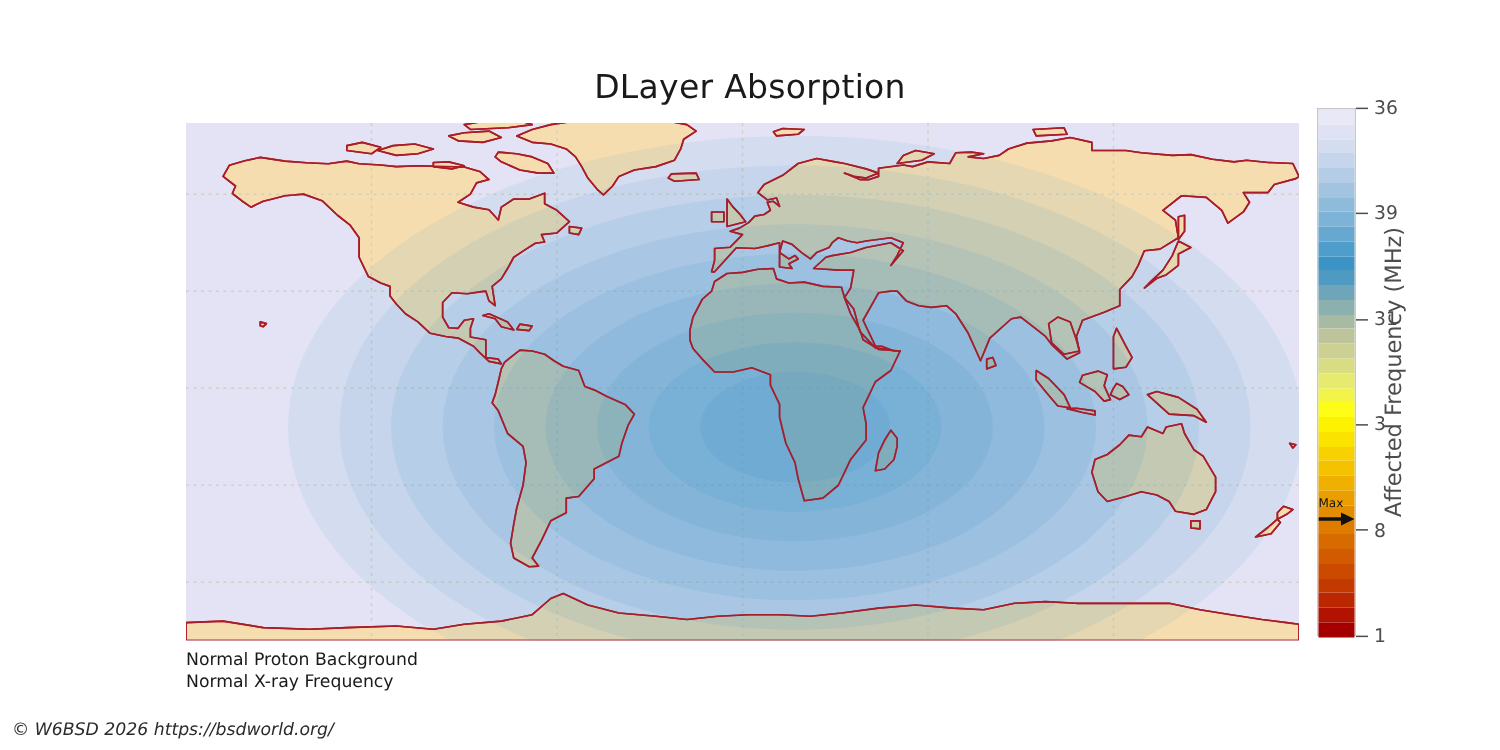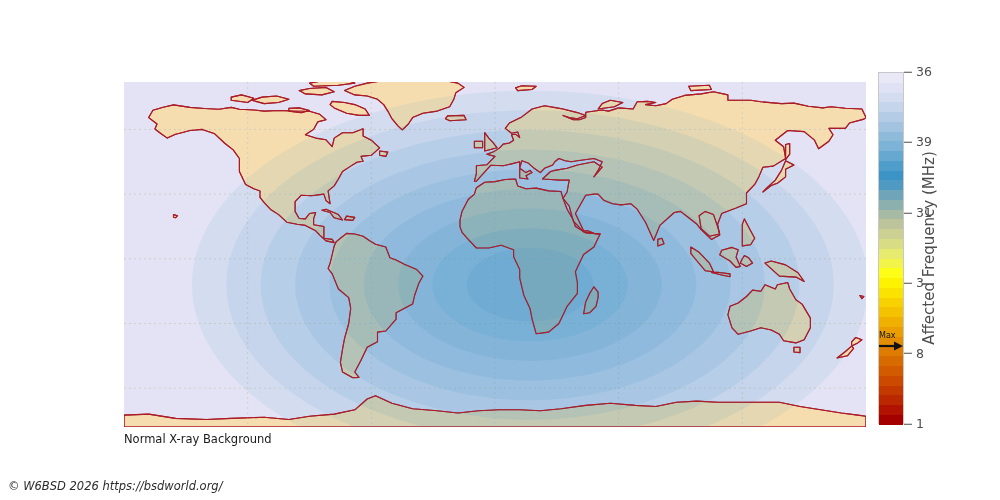--- a/index.html
+++ b/index.html
@@ -115,20 +115,21 @@
     font-style: italic;
     font-weight: normal;
     color: #2b2b2b;
   }
 </style>
 </head>
 <body>
 
 <div id="page">
 
+  <div id="chart-title">DLayer Absorption</div>
 
   <div id="map-frame">
     <svg id="map-svg" width="742" height="345" viewBox="0 0 742 345">
         <rect x="0" y="0" width="742" height="345" fill="#e3e3f5"></rect>
         <path d="M24.7 35.6 L28.9 28.2 L39.2 25.2 L49.5 22.9 L66.0 25.4 L80.4 26.5 L94.8 27.2 L107.2 25.4 L115.4 27.2 L129.8 28.0 L140.2 29.1 L154.6 28.5 L173.1 29.1 L185.5 29.3 L195.8 32.3 L202.0 37.7 L193.7 39.9 L189.6 47.4 L181.4 52.8 L191.7 56.1 L202.0 57.8 L208.2 64.7 L210.2 56.1 L218.5 50.7 L228.8 50.7 L239.1 46.8 L239.1 53.9 L247.3 58.2 L255.6 65.8 L247.3 73.3 L237.0 74.4 L239.1 79.3 L232.9 80.2 L226.7 84.1 L218.5 89.5 L214.4 97.0 L210.2 103.9 L204.1 108.9 L206.1 121.8 L202.0 118.6 L199.9 112.1 L195.8 112.6 L187.6 113.8 L177.3 113.2 L171.1 119.7 L171.1 129.4 L175.2 136.5 L181.4 136.9 L185.5 131.5 L191.7 130.5 L189.6 136.9 L189.6 142.7 L199.9 144.5 L199.9 156.3 L208.2 157.4 L210.2 160.6 L202.0 158.9 L195.8 153.1 L191.7 148.8 L181.4 143.4 L173.1 142.3 L162.8 140.2 L154.6 132.6 L146.3 127.2 L140.2 120.7 L136.0 115.4 L136.0 108.9 L129.8 106.7 L121.6 102.4 L115.4 89.5 L115.4 76.5 L109.2 67.9 L101.0 61.5 L90.7 51.8 L78.3 47.4 L66.0 48.5 L57.7 50.7 L51.5 52.2 L43.3 56.1 L37.1 51.8 L30.9 47.0 L33.0 42.0 L24.7 35.6 Z" fill="#f5ddb0" stroke="#aa1c28" stroke-width="1.1" stroke-linejoin="round" stroke-linecap="round"></path>
         <path d="M278.3 47.9 L284.4 42.0 L288.6 35.6 L298.9 31.3 L313.3 29.1 L325.7 24.8 L329.8 17.3 L331.8 10.8 L340.1 5.4 L333.9 1.1 L313.3 -2.8 L284.4 -2.2 L257.6 -1.1 L243.2 1.1 L230.8 4.3 L220.5 8.6 L230.8 12.9 L243.2 14.0 L253.5 17.3 L259.7 22.6 L263.8 29.1 L267.9 36.7 L274.1 44.2 L278.3 47.9 Z" fill="#f5ddb0" stroke="#aa1c28" stroke-width="1.1" stroke-linejoin="round" stroke-linecap="round"></path>
         <path d="M210.2 25.9 L222.6 31.3 L235.0 33.4 L245.3 33.4 L241.2 27.0 L230.8 22.6 L220.5 20.5 L208.2 19.4 L206.1 22.6 L210.2 25.9 Z" fill="#f5ddb0" stroke="#aa1c28" stroke-width="1.1" stroke-linejoin="round" stroke-linecap="round"></path>
         <path d="M127.8 18.3 L140.2 21.6 L154.6 20.5 L164.9 17.3 L152.5 14.0 L138.1 15.1 L127.8 18.3 Z" fill="#f5ddb0" stroke="#aa1c28" stroke-width="1.1" stroke-linejoin="round" stroke-linecap="round"></path>
         <path d="M107.2 18.3 L123.7 20.5 L129.8 16.2 L117.5 12.9 L107.2 15.1 L107.2 18.3 Z" fill="#f5ddb0" stroke="#aa1c28" stroke-width="1.1" stroke-linejoin="round" stroke-linecap="round"></path>
         <path d="M181.4 11.9 L197.9 12.9 L210.2 9.7 L202.0 5.4 L185.5 6.5 L175.2 8.6 L181.4 11.9 Z" fill="#f5ddb0" stroke="#aa1c28" stroke-width="1.1" stroke-linejoin="round" stroke-linecap="round"></path>
@@ -297,19 +298,20 @@
         </div>
         <div class="cb-tick" style="top: 352px;">
           <div class="dash"></div>
           <div class="lbl">1</div>
         </div>
       </div>
   </div>
   <div id="cb-axis-label">Affected Frequency (MHz)</div>
 
   <div id="notes-left">
-    <div>Normal X-ray Background</div>
+    <div>Normal Proton Background</div>
+    <div>Normal X-ray Frequency</div>
   </div>
 
 
   <div id="copyright">© W6BSD 2026 https://bsdworld.org/</div>
 
 </div>
 
 </body></html>

